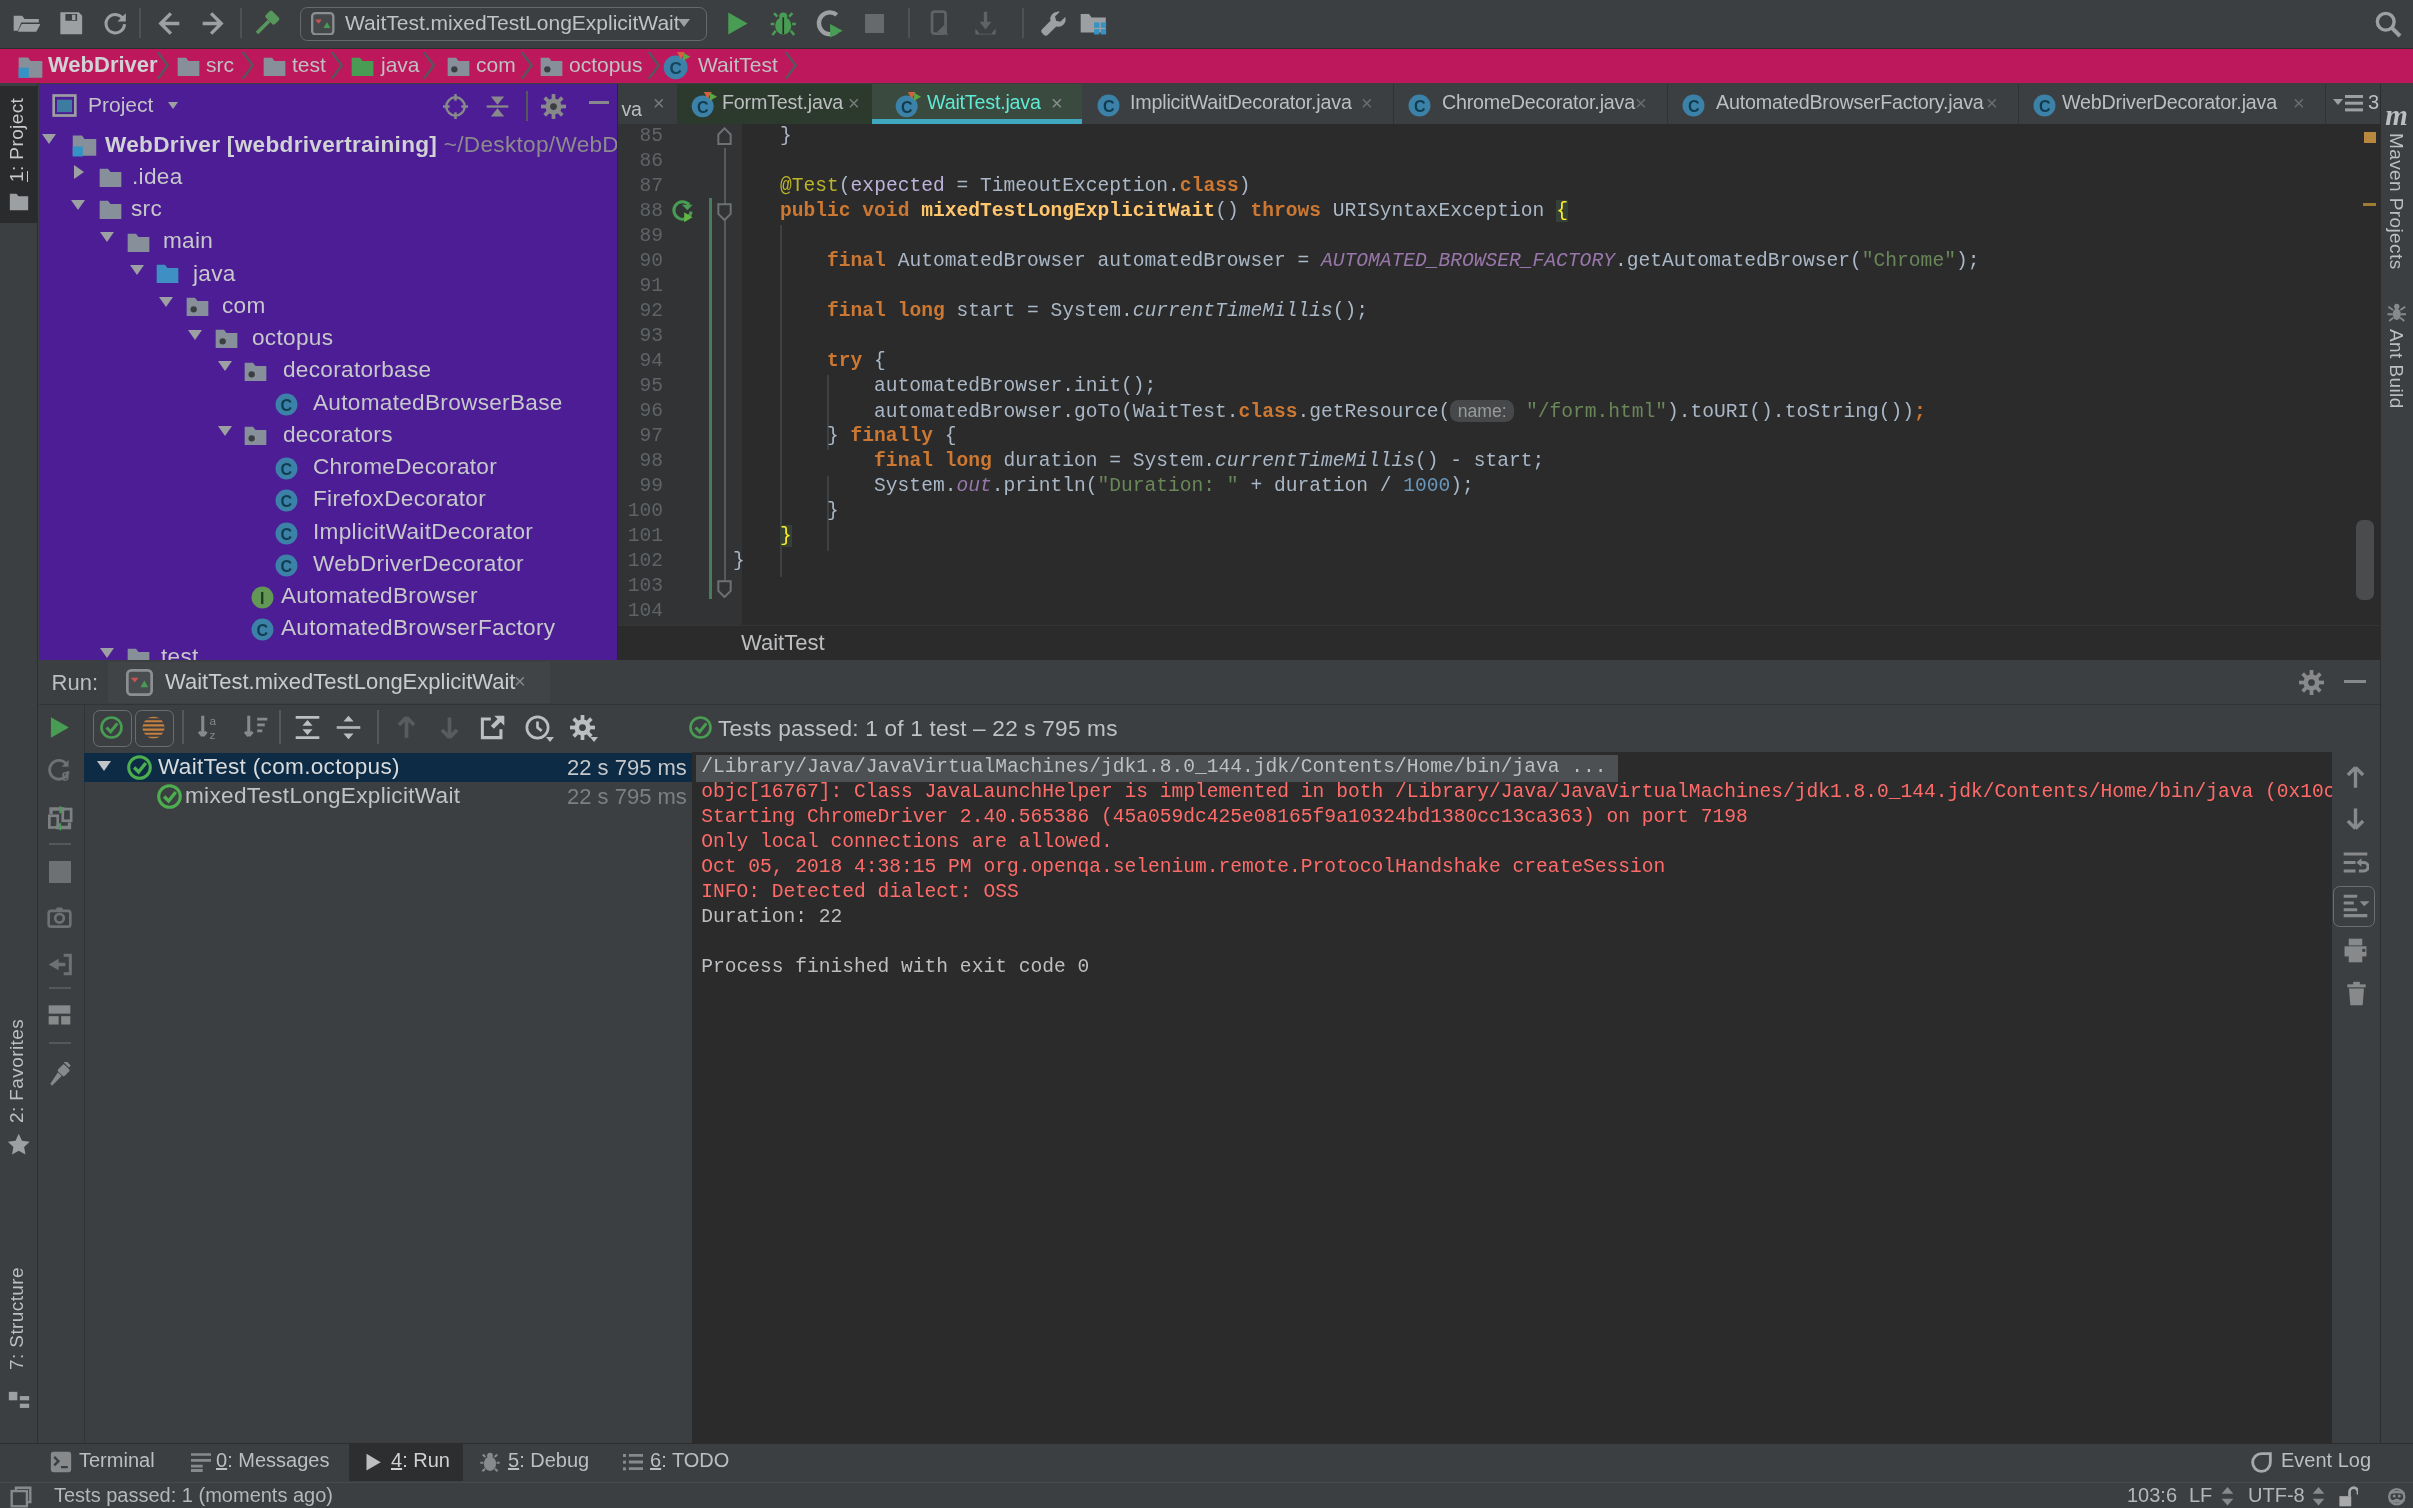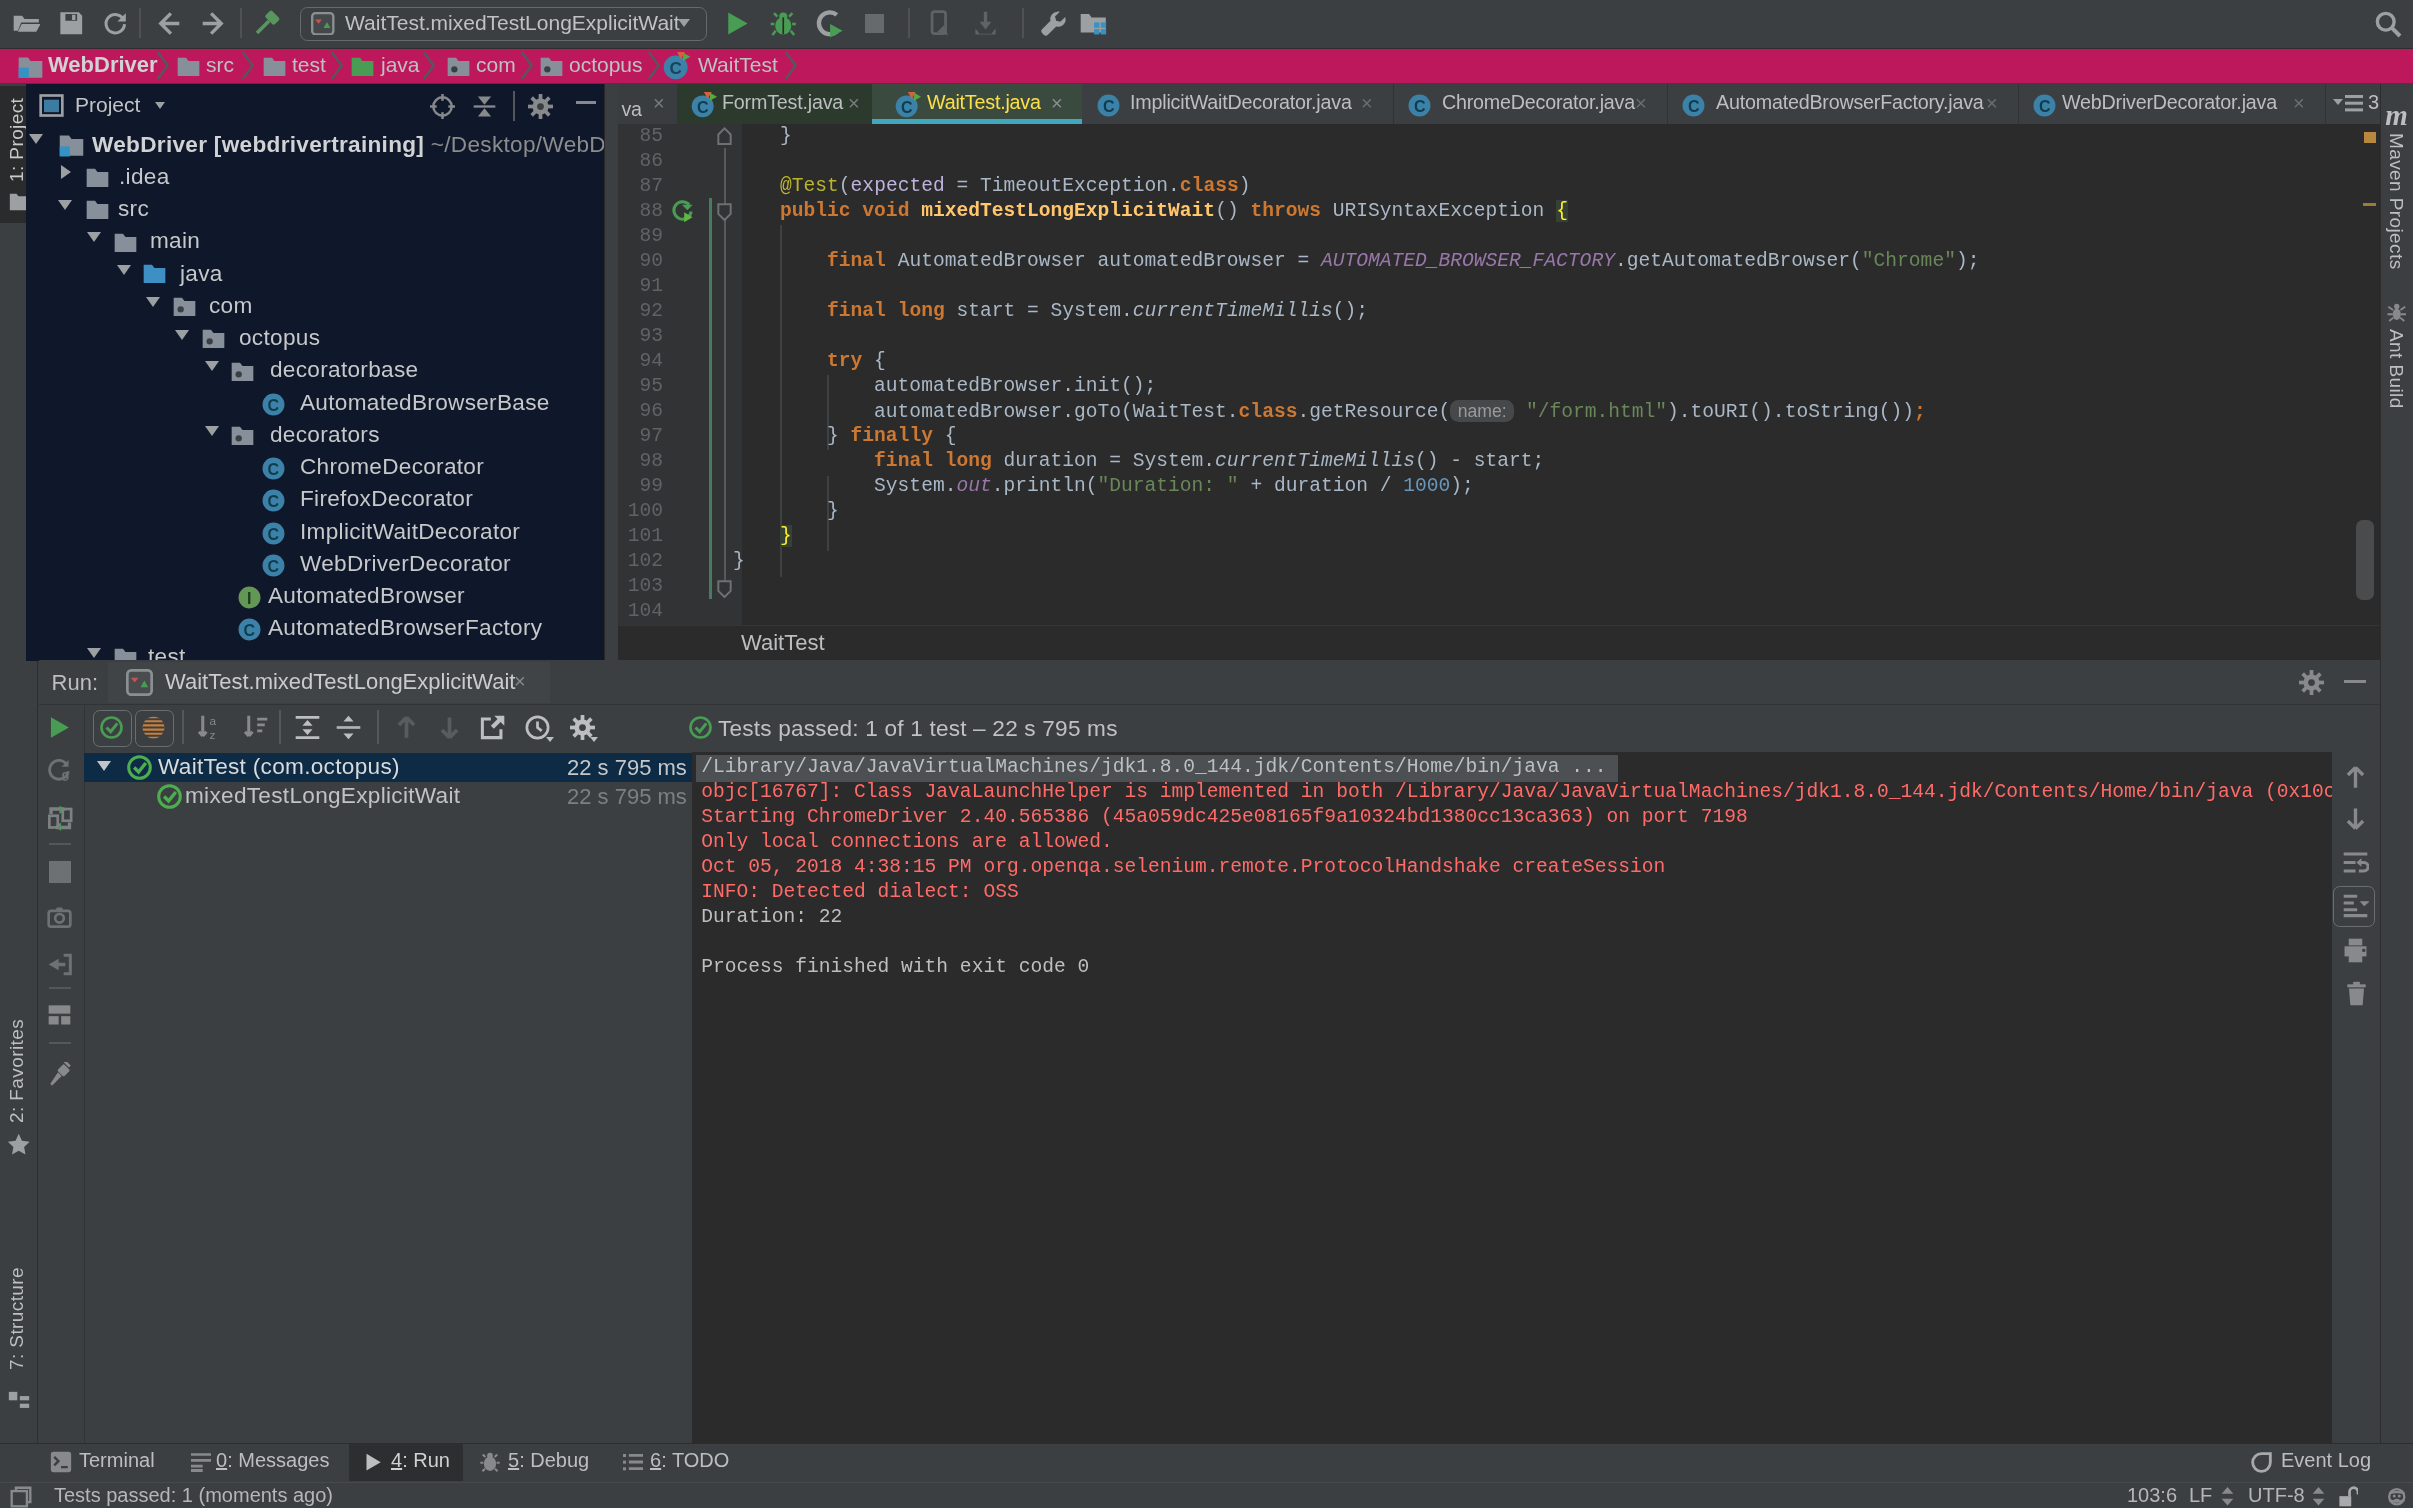--- a/index.html
+++ b/index.html
@@ -168,21 +168,21 @@
       <path fill="#9da0a2" d="M7 0.5 L8.9 4.6 13.5 5.2 10.2 8.3 11 12.8 7 10.6 3 12.8 3.8 8.3 0.5 5.2 5.1 4.6z"></path>
     </svg>
   <div class="a vtextu" style="left:5.9px;top:1118px;height:168px;">7: Structure</div>
   <svg class="a" style="left:7.5px;top:1307px;" width="22" height="22" viewBox="0 0 13 13">
       <rect x="0.5" y="0.5" width="5" height="5" fill="#9da0a2"></rect>
       <rect x="7" y="3" width="5.5" height="2.5" fill="#9da0a2"></rect>
       <rect x="7" y="7.5" width="5.5" height="2.5" fill="#9da0a2"></rect>
     </svg>
 </div>
 
-<div class="a" id="project" style="left:26px;top:84px;width:578px;height:577px;background:#0f172a;border-right:1.7px solid #282828;overflow:hidden;font-size:22.6px;letter-spacing:0.3px;color:#c6c8ca;">
+<div class="a" id="project" style="left:39px;top:84px;width:578px;height:577px;background:#4c1d95;border-right:1.7px solid #282828;overflow:hidden;font-size:22.6px;letter-spacing:0.3px;color:#c6c8ca;">
   <svg class="a" style="left:13.4px;top:9.2px;" width="25" height="25" viewBox="0 0 15 15">
       <rect x="1" y="1.5" width="13" height="12" fill="none" stroke="#9da0a2" stroke-width="1.6"></rect>
       <rect x="3" y="4" width="9" height="7.5" fill="#3d7ba0"></rect>
     </svg>
   <div class="a" style="left:49px;top:9.2px;color:#c2c4c6;font-size:21px;letter-spacing:0;">Project</div>
   <div class="a tri-d" style="left:129px;top:18.4px;border-left-width:5.9px;border-right-width:5.9px;border-top-width:7.5px;"></div>
   <svg class="a" style="left:404px;top:10px;" width="25" height="25" viewBox="0 0 15 15">
       <circle cx="7.5" cy="7.5" r="5.5" fill="none" stroke="#87898b" stroke-width="1.5"></circle>
       <path stroke="#87898b" stroke-width="1.5" d="M7.5 0 v4 M7.5 11 v4 M0 7.5 h4 M11 7.5 h4"></path>
     </svg>
@@ -333,21 +333,21 @@
     <div class="a" style="left:45px;top:6.7px;">FormTest.java</div>
     <div class="a" style="left:171px;top:8.4px;color:#787d7f;font-size:20px;">×</div>
   </div>
   <div class="a" style="left:254px;top:0;width:210px;height:40px;background:#3b4a3f;">
     <svg class="a" style="left:22px;top:7.5px;font-size:23.5px" width="27" height="27" viewBox="0 0 16 16">
         <circle cx="7.5" cy="8.5" r="6.5" fill="#3c82a8"></circle>
         <text x="7.5" y="12.5" font-size="9.5" font-weight="bold" fill="#103c50" text-anchor="middle" font-family="Liberation Sans">C</text>
         <path fill="#d3613e" d="M8.2 0 l4.6 0 -2.3 4.2z"></path>
         <path fill="#5aa741" d="M11.8 0.4 l4.2 2.4 -4.2 2.4z"></path>
       </svg>
-    <div class="a" style="left:55px;top:6.7px;color:#fde047;">WaitTest.java</div>
+    <div class="a" style="left:55px;top:6.7px;color:#5eead4;">WaitTest.java</div>
     <div class="a" style="left:179px;top:8.4px;color:#8a8f91;font-size:20px;">×</div>
     <div class="a" style="left:0;top:35px;width:210px;height:5px;background:#3fa8be;"></div>
   </div>
   <div class="a" style="left:463px;top:0;width:312px;height:40px;border-right:0.8px solid #323232;">
     <svg class="a" style="left:14.2px;top:7.5px;font-size:23.5px" width="27" height="27" viewBox="0 0 16 16">
         <circle cx="8" cy="8" r="6.5" fill="#3c82a8"></circle>
         <text x="8" y="12" font-size="9.5" font-weight="bold" fill="#103c50" text-anchor="middle" font-family="Liberation Sans">C</text>
       </svg>
     <div class="a" style="left:49px;top:6.7px;">ImplicitWaitDecorator.java</div>
     <div class="a" style="left:280px;top:8.4px;color:#6a6f71;font-size:20px;">×</div>

